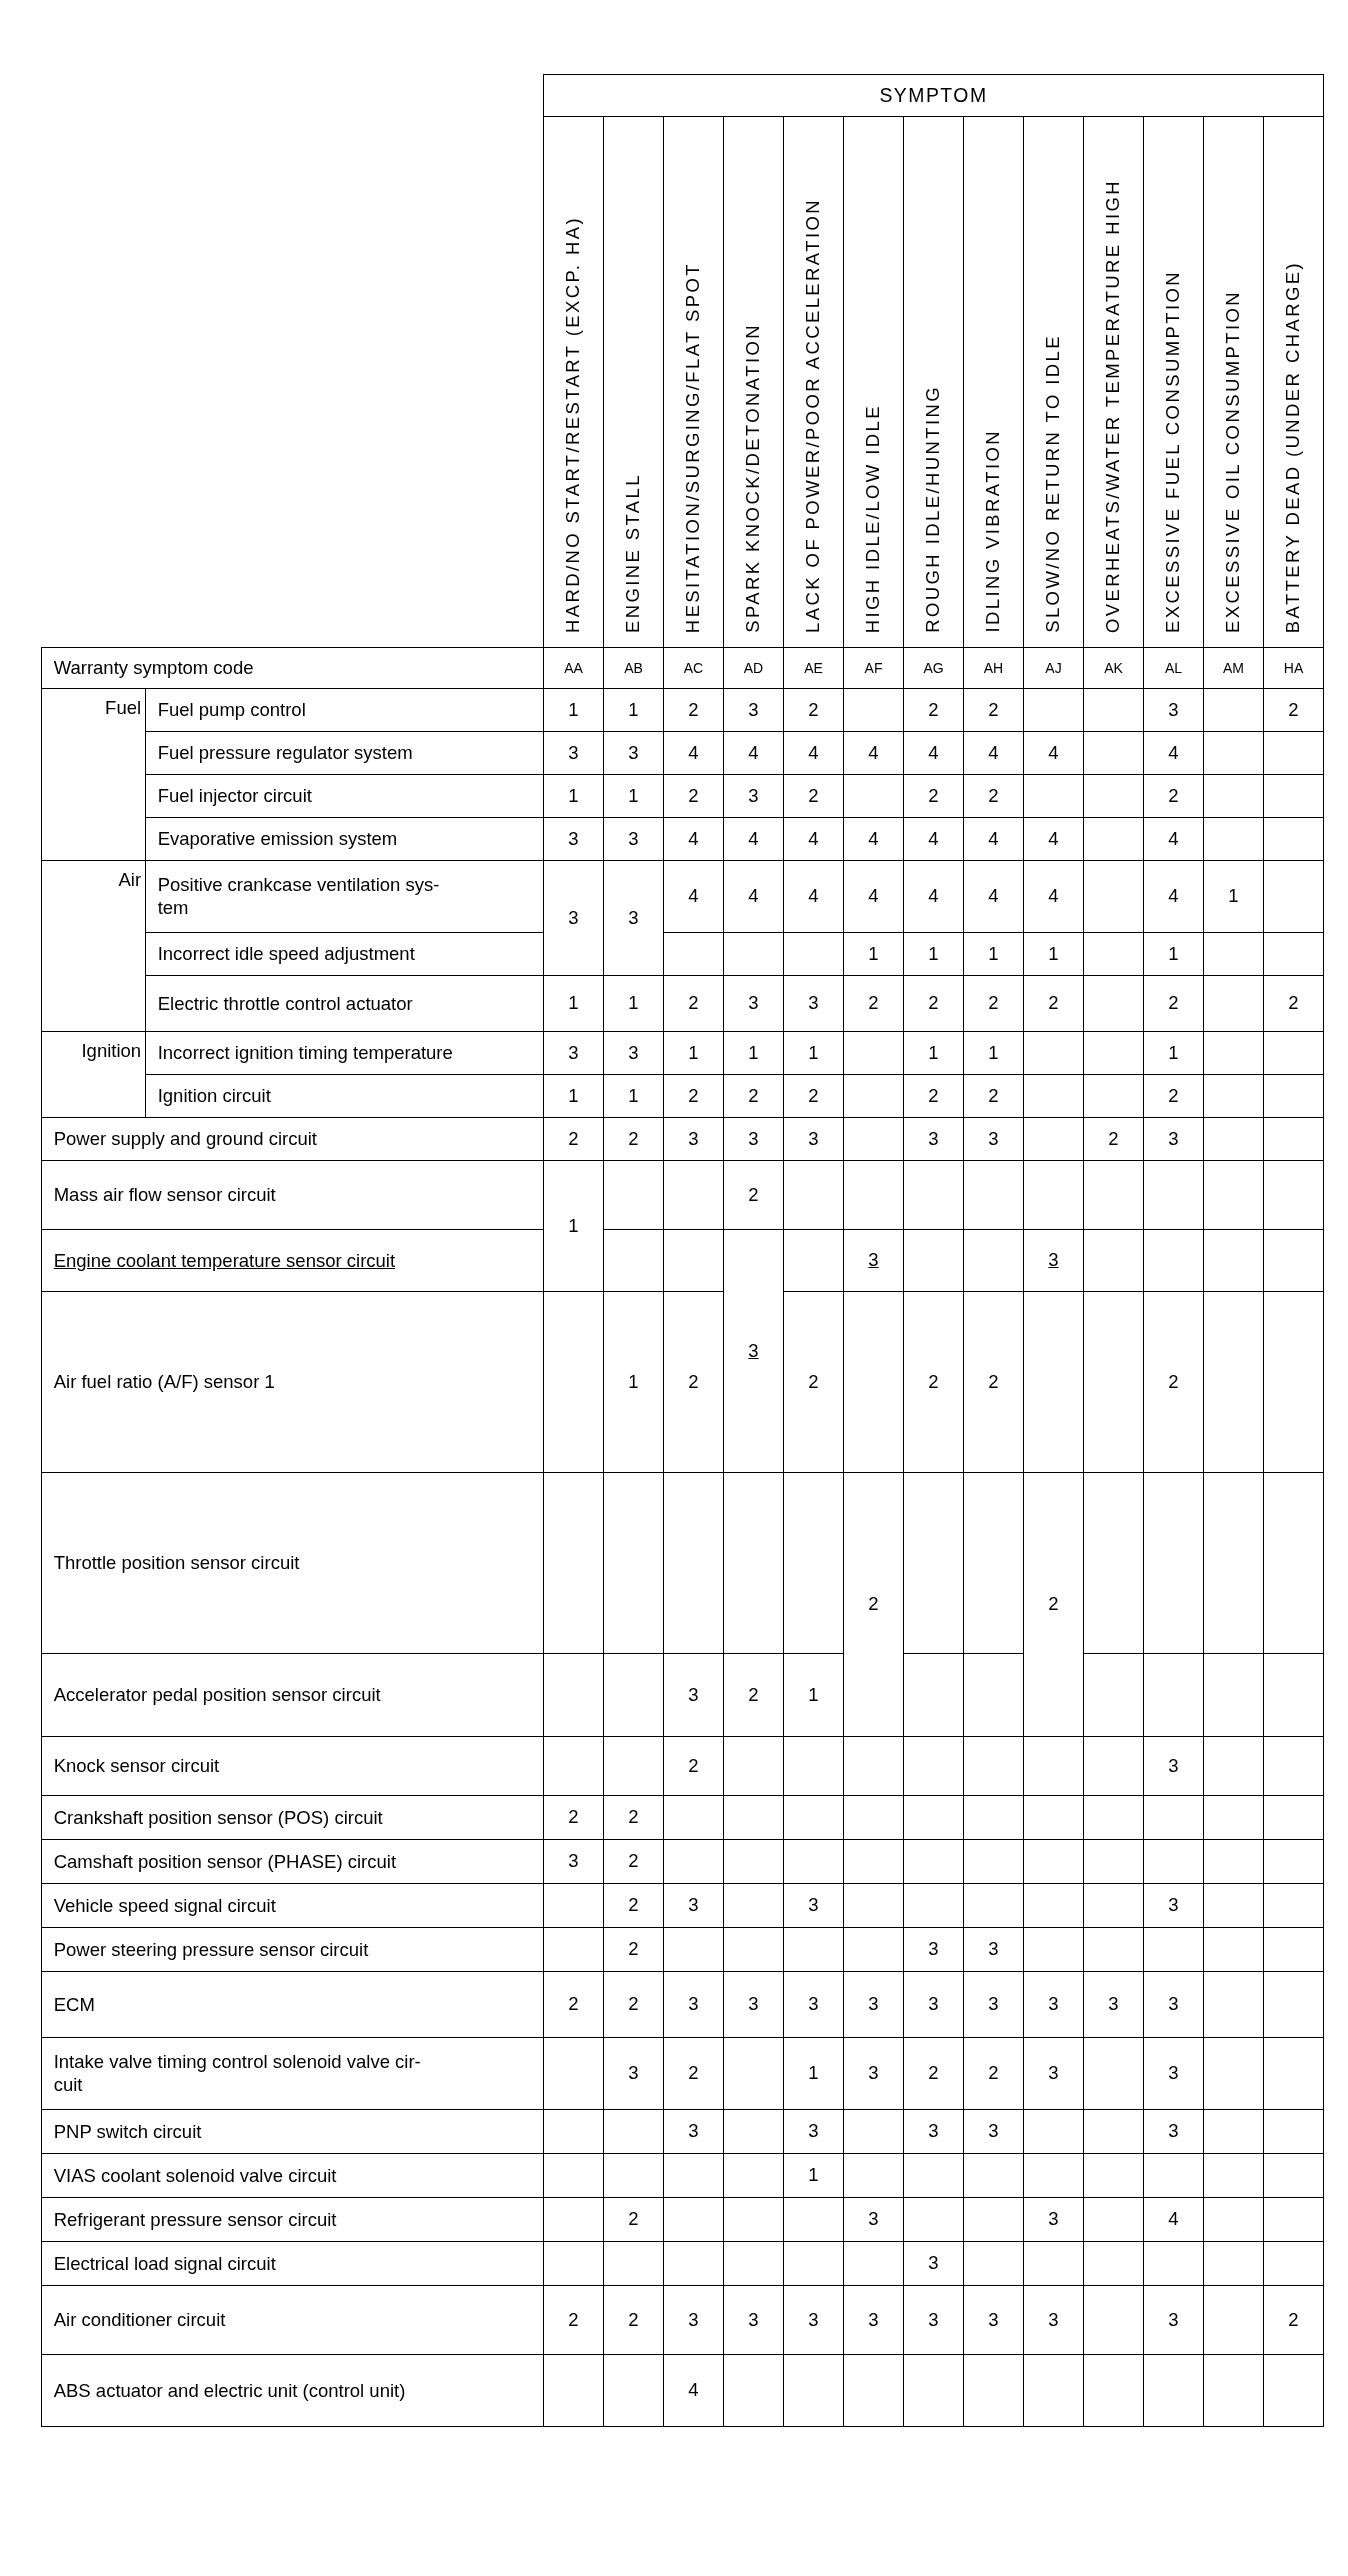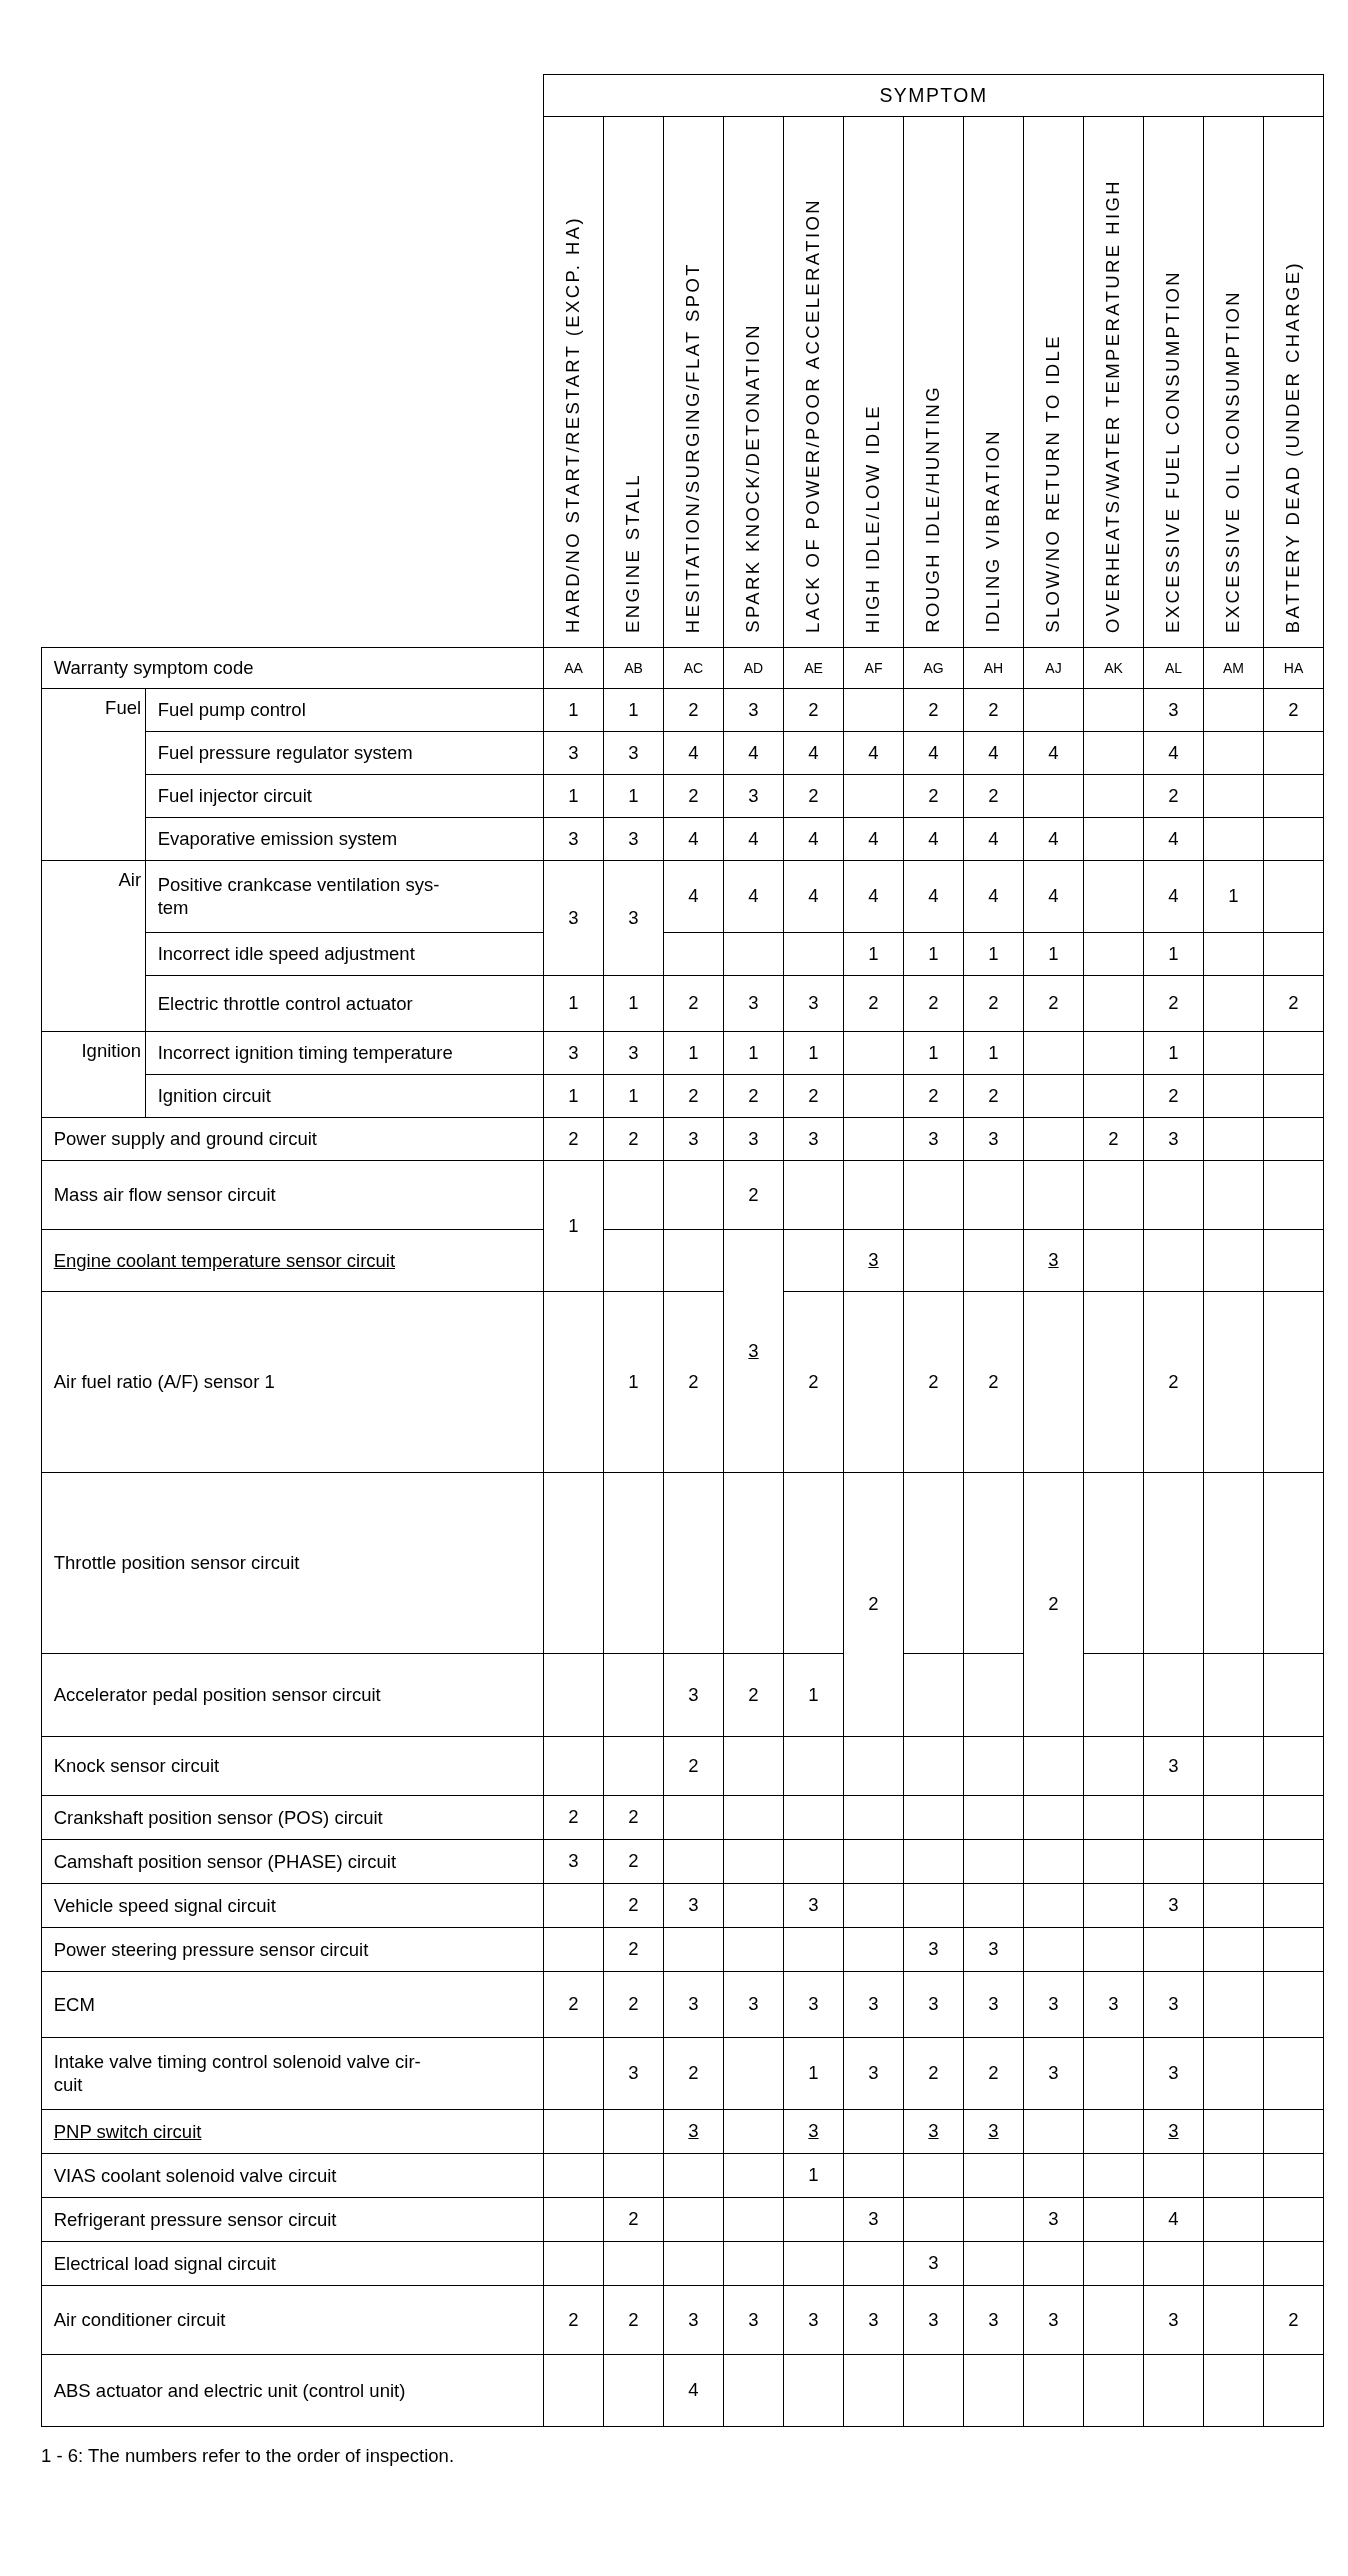--- a/index.html
+++ b/index.html
@@ -455,21 +455,21 @@
           <td class="val">1</td>
           <td class="val">3</td>
           <td class="val">2</td>
           <td class="val">2</td>
           <td class="val">3</td>
           <td class="val"></td>
           <td class="val">3</td>
           <td class="val"></td>
           <td class="val"></td>
         </tr>
-        <tr style="height: 44px; text-decoration: underline;">
+        <tr style="height: 44px;">
           <td class="item" colspan="2">PNP switch circuit</td>
           <td class="val"></td>
           <td class="val"></td>
           <td class="val">3</td>
           <td class="val"></td>
           <td class="val">3</td>
           <td class="val"></td>
           <td class="val">3</td>
           <td class="val">3</td>
           <td class="val"></td>
@@ -555,16 +555,15 @@
           <td class="val"></td>
           <td class="val"></td>
           <td class="val"></td>
           <td class="val"></td>
           <td class="val"></td>
         </tr>
       </tbody>
   </table>
 
   <div class="footnote">
-    <div>1 - 6: The numbers refer to the order of inspection.</div>
   </div>
 </div>
 
 
 </body></html>

